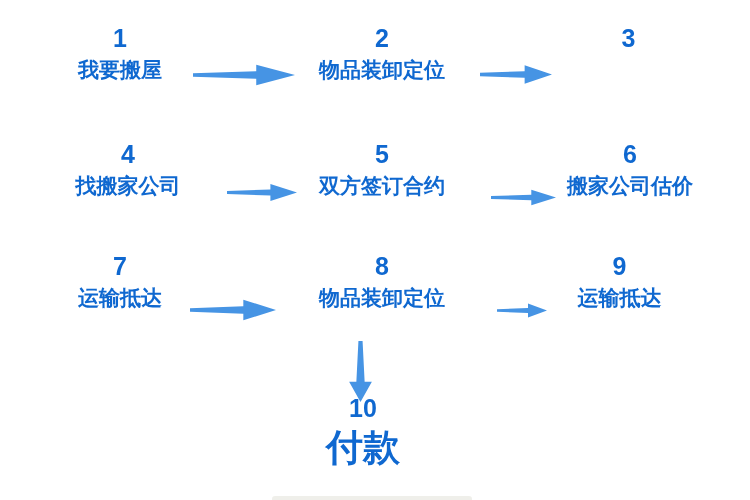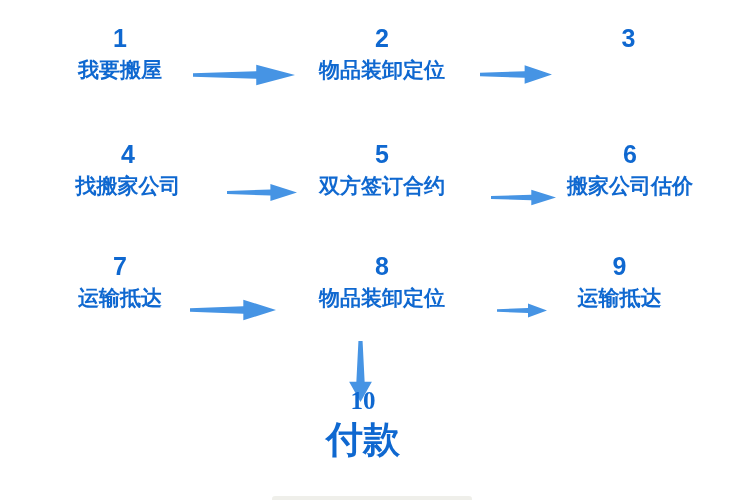--- a/index.html
+++ b/index.html
@@ -29,21 +29,21 @@
   }
   .s1  { left: 42px;  top: 26px;  width: 156px; }
   .s2  { left: 298px; top: 26px;  width: 168px; }
   .s3  { left: 546px; top: 26px;  width: 165px; }
   .s4  { left: 38px;  top: 142px; width: 180px; }
   .s5  { left: 298px; top: 142px; width: 168px; }
   .s6  { left: 540px; top: 142px; width: 180px; }
   .s7  { left: 42px;  top: 254px; width: 156px; }
   .s8  { left: 298px; top: 254px; width: 168px; }
   .s9  { left: 542px; top: 254px; width: 155px; }
-  .s10 { left: 288px; top: 388px; width: 150px; font-family: Liberation Serif, serif; }
+  .s10 { left: 288px; top: 396px; width: 150px; }
   .s10 .label { font-size: 37px; }
   .arrow { position: absolute; }
   .arrow svg { display: block; width: 100%; height: 100%; }
   .arrow polygon { fill: #4694e4; }
   .a1 { left: 193px; top: 61px;  width: 102px; height: 28px; }
   .a2 { left: 480px; top: 62px;  width: 72px;  height: 25px; }
   .a3 { left: 227px; top: 181px; width: 70px;  height: 23px; }
   .a4 { left: 491px; top: 187px; width: 65px;  height: 21px; }
   .a5 { left: 190px; top: 296px; width: 86px;  height: 28px; }
   .a6 { left: 497px; top: 301px; width: 50px;  height: 19px; }

